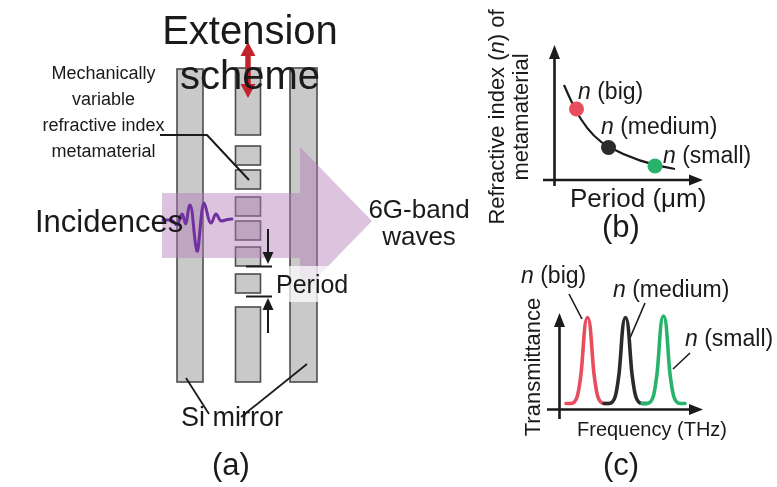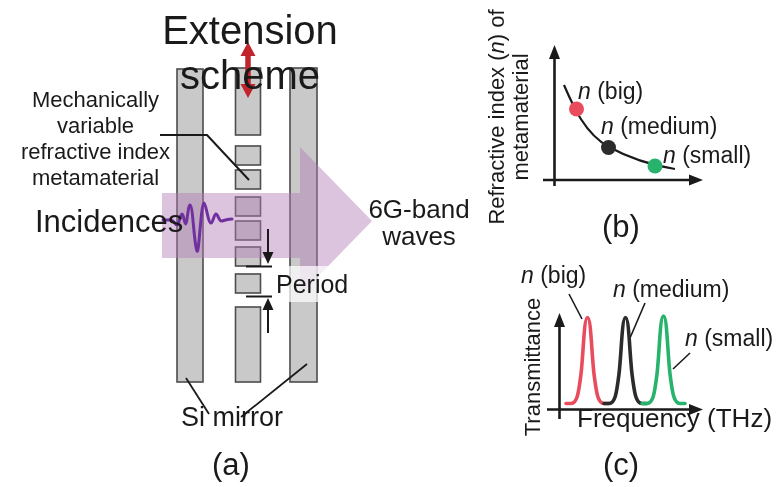--- a/index.html
+++ b/index.html
@@ -108,21 +108,21 @@
     <path d="M566,403.5 L571,403.5 C577,403.5 578.5,394 581,374 C583.5,352 584,317.5 587.5,317.5
              C591,317.5 591.5,352 594,374 C596.5,394 598,403.5 604,403.5 L609,403.5" fill="none" stroke-width="3.6" stroke-linecap="round" stroke="#e84c5d"></path>
     <path d="M604,403.5 L609,403.5 C615,403.5 616.5,394 619,374 C621.5,352 622,317.5 625.5,317.5
              C629,317.5 629.5,352 632,374 C634.5,394 636,403.5 642,403.5 L647,403.5" fill="none" stroke-width="3.6" stroke-linecap="round" stroke="#2b2b2b"></path>
     <path d="M642,403.5 L647,403.5 C653,403.5 654.5,394 657,374 C659.5,352 660,316 663.5,316
              C667,316 667.5,352 670,374 C672.5,394 674,403.5 680,403.5 L685,403.5" fill="none" stroke-width="3.6" stroke-linecap="round" stroke="#27b36b"></path>
   </svg>
 
   <div class="lbl center" style="left:130px;top:8px;width:240px;font-size:40px;">Extension scheme</div>
 
-  <div class="lbl center" style="left:9px;top:60px;width:173px;font-size:22px;line-height:26px;margin-top:27px;">
+  <div class="lbl center" style="left:17px;top:60px;width:173px;font-size:18px;line-height:26px;">
     <div>Mechanically</div>
     <div>variable</div>
     <div>refractive index</div>
     <div>metamaterial</div>
   </div>
 
   <div class="lbl" style="left:35px;top:205px;font-size:31px;">Incidences</div>
 
   <div class="lbl center" style="left:366px;top:196px;width:106px;font-size:26px;line-height:27px;">
     <div>6G-band</div>
@@ -137,26 +137,27 @@
 
   <div class="rot-label" style="left:509px;top:117px;font-size:22px;line-height:24px;">
     <div><span>Refractive index (</span><i>n</i><span>) of</span></div>
     <div>metamaterial</div>
   </div>
 
   <div class="lbl" style="left:578px;top:79px;font-size:23px;"><i>n</i><span> (big)</span></div>
   <div class="lbl" style="left:601px;top:114px;font-size:23px;"><i>n</i><span> (medium)</span></div>
   <div class="lbl" style="left:663px;top:143px;font-size:23px;"><i>n</i><span> (small)</span></div>
 
+  <div class="lbl" style="left:570px;top:184px;font-size:26px;">Period (μm)</div>
 
   <div class="lbl center" style="left:586px;top:210px;width:70px;font-size:31px;">(b)</div>
 
   <div class="lbl" style="left:521px;top:263px;font-size:23px;"><i>n</i><span> (big)</span></div>
   <div class="lbl" style="left:613px;top:277px;font-size:23px;"><i>n</i><span> (medium)</span></div>
   <div class="lbl" style="left:685px;top:326px;font-size:23px;"><i>n</i><span> (small)</span></div>
 
   <div class="rot-label" style="left:533px;top:367px;font-size:22px;">Transmittance</div>
 
-  <div class="lbl" style="left:577px;top:404px;font-size:26px;">Frequency (THz)</div>
+  <div class="lbl" style="left:577px;top:418px;font-size:20px;">Frequency (THz)</div>
 
   <div class="lbl center" style="left:586px;top:448px;width:70px;font-size:31px;">(c)</div>
 
 </div>
 
 </body></html>

